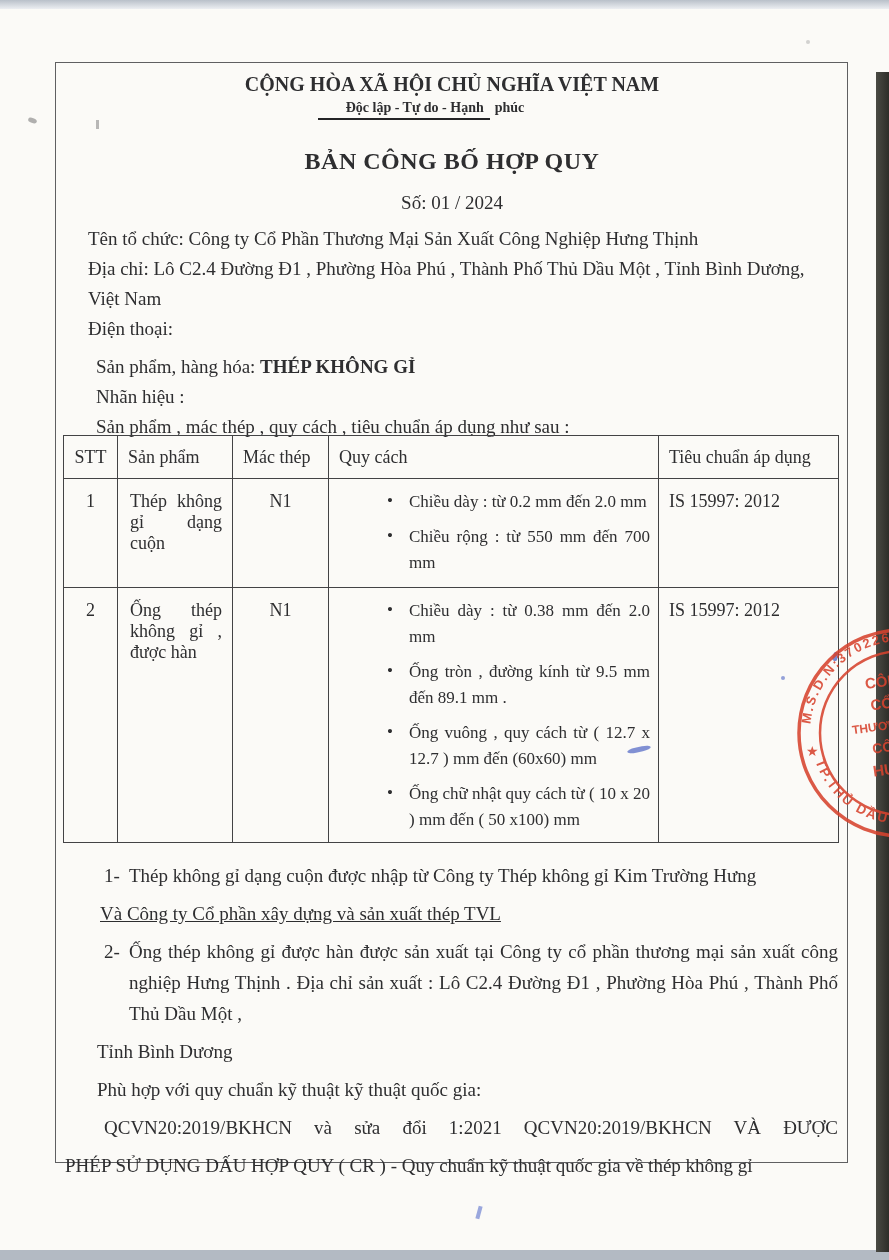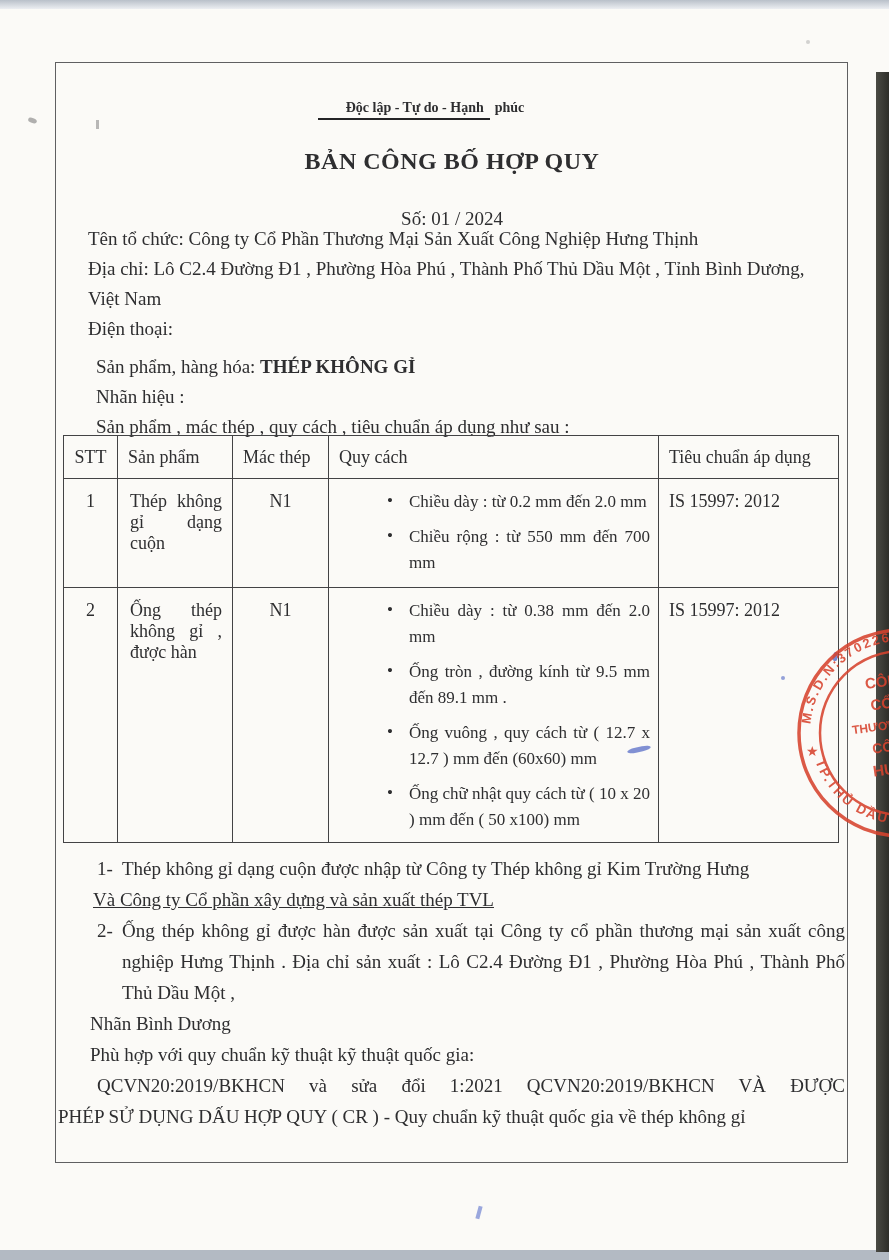--- a/index.html
+++ b/index.html
@@ -22,21 +22,21 @@
   .ink4 { left:781px; top:676px;  width:4px;  height:4px;  background:#3f58c0; opacity:.55; border-radius:50%; }
 
   .frame { position:absolute; left:55px; top:62px; width:791px; height:1099px; border:1.5px solid #5f5f61; }
 
   .center-line { position:absolute; left:55px; width:794px; text-align:center; }
   .nat-title  { top:73px;  font-size:20px;  font-weight:bold; }
   .motto-wrap { top:100px; left:24px; font-size:14px; font-weight:bold; }
   .motto-u    { border-bottom:2px solid #242426; padding:0 6px 3px 28px; }
   .motto-tail { padding-left:5px; }
   .doc-title  { top:148px; font-size:24px; font-weight:bold; letter-spacing:.5px; }
-  .doc-number { top:208px; font-size:19px; }
+  .doc-number { top:192px; font-size:19px; }
 
   .info { position:absolute; left:88px; top:224px; width:736px; font-size:19px; line-height:30px; }
   .info p { margin:0; }
   .info p.shift { padding-left:8px; }
   .info p.gap { margin-top:8px; }
   .product-name { font-weight:bold; }
 
   table.doc-table {
     position:absolute; left:63px; top:435px; width:775px;
     border-collapse:collapse; table-layout:fixed; font-size:18px;
@@ -52,21 +52,21 @@
   td.qc  { padding:10px 8px 0 0; }
   td.tc  { padding:12px 8px 0 10px; }
   ul.qc-list { margin:0; padding:0 0 0 58px; list-style:none; }
   ul.qc-list li {
     position:relative; padding-left:22px; margin-bottom:9px;
     font-size:17px; line-height:26px; text-align:justify;
   }
   ul.qc-list li::before { content:"•"; position:absolute; left:0; top:-1px; }
 
   .notes { position:absolute; left:63px; top:853px; width:782px; font-size:19px; line-height:31px; }
-  .notes > div { margin:0; }
+  .notes > div { margin:7px; }
   .n-marker { display:inline-block; width:25px; }
   .n1a { padding-left:34px; }
   .n1b { padding-left:30px;text-decoration:underline; }
   .n2  { position:relative; padding-left:59px; text-align:justify; }
   .n2 .n-marker { position:absolute; left:34px; top:0; }
   .province { padding-left:27px; }
   .intro    { padding-left:27px; }
   .qcvn1 { padding-left:34px; text-align:justify; text-align-last:justify; }
   .qcvn2 { position:relative; left:-5px; }
 
@@ -85,20 +85,21 @@
   <div class="artifact speck1"></div>
   <div class="artifact speck2"></div>
   <div class="artifact speck3"></div>
   <div class="artifact ink1"></div>
   <div class="artifact ink2"></div>
   <div class="artifact ink3"></div>
   <div class="artifact ink4"></div>
 
   <div class="frame"></div>
 
+  <div class="center-line nat-title">CỘNG HÒA XÃ HỘI CHỦ NGHĨA VIỆT NAM</div>
   <div class="center-line motto-wrap"><span class="motto-u">Độc lập - Tự do - Hạnh</span><span class="motto-tail">phúc</span></div>
   <div class="center-line doc-title">BẢN CÔNG BỐ HỢP QUY</div>
   <div class="center-line doc-number">Số: 01 / 2024</div>
 
   <div class="info">
     <p>Tên tổ chức: Công ty Cổ Phần Thương Mại Sản Xuất Công Nghiệp Hưng Thịnh</p>
     <p>Địa chỉ: Lô C2.4 Đường Đ1 , Phường Hòa Phú , Thành Phố Thủ Dầu Một , Tỉnh Bình Dương, Việt Nam</p>
     <p>Điện thoại:</p>
     <p class="shift gap"><span>Sản phẩm, hàng hóa: </span><span class="product-name">THÉP KHÔNG GỈ</span></p>
     <p class="shift">Nhãn hiệu :</p>
@@ -149,21 +150,21 @@
         </td>
         <td class="tc">IS 15997: 2012</td>
       </tr>
     </tbody>
   </table>
 
   <div class="notes">
     <div class="n1a"><span class="n-marker">1-</span><span>Thép không gỉ dạng cuộn được nhập từ Công ty Thép không gỉ Kim Trường Hưng</span></div>
     <div class="n1b">Và Công ty Cổ phần xây dựng và sản xuất thép TVL</div>
     <div class="n2"><span class="n-marker">2-</span><span>Ống thép không gỉ được hàn được sản xuất tại Công ty cổ phần thương mại sản xuất công nghiệp Hưng Thịnh . Địa chỉ sản xuất : Lô C2.4 Đường Đ1 , Phường Hòa Phú , Thành Phố Thủ Dầu Một ,</span></div>
-    <div class="province">Nhãn Bình Dương</div>
+    <div class="province">Tỉnh Bình Dương</div>
     <div class="intro">Phù hợp với quy chuẩn kỹ thuật kỹ thuật quốc gia:</div>
     <div class="qcvn1">QCVN20:2019/BKHCN và sửa đổi 1:2021 QCVN20:2019/BKHCN VÀ ĐƯỢC</div>
     <div class="qcvn2">PHÉP SỬ DỤNG DẤU HỢP QUY ( CR ) - Quy chuẩn kỹ thuật quốc gia về thép không gỉ</div>
   </div>
 
   <div class="stamp">
     <svg width="250" height="250" viewBox="0 0 250 250">
       <defs>
         <path id="arcT" d="M 30 118 A 92 92 0 0 1 214 118"></path>
         <path id="arcB" d="M 31 118 A 91 91 0 0 0 213 118"></path>

